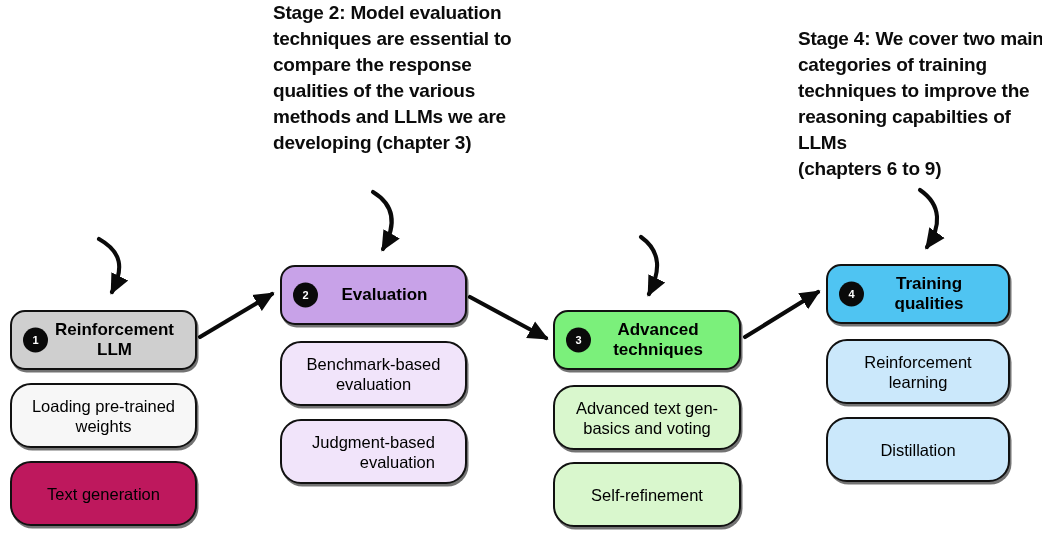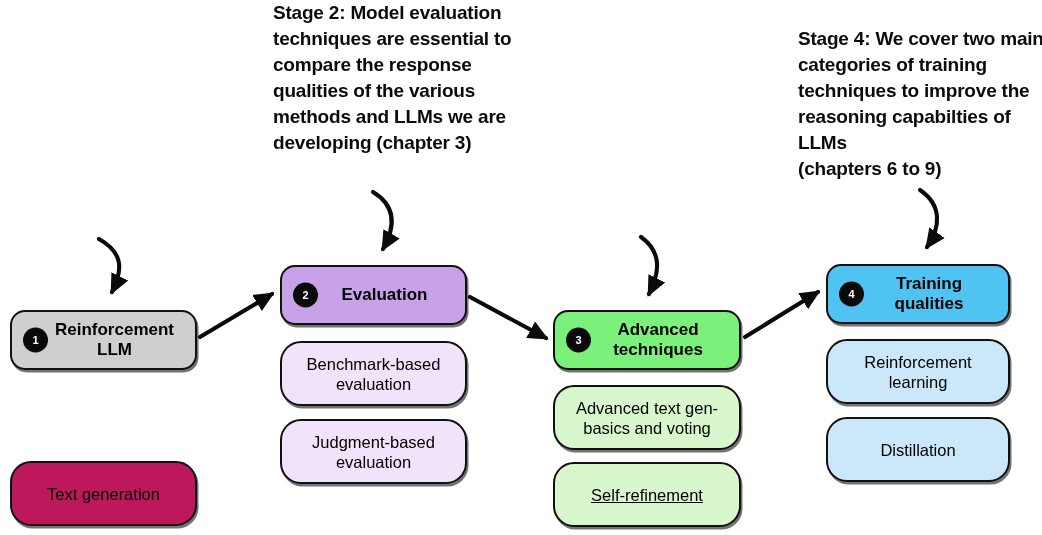--- a/index.html
+++ b/index.html
@@ -72,48 +72,52 @@
     <path d="M 470 297 L 546 338" fill="none" stroke="#0a0a0a" stroke-width="4.1" stroke-linecap="round" marker-end="url(#ah)"></path>
 
     <path d="M 745 337 L 818 292" fill="none" stroke="#0a0a0a" stroke-width="4.1" stroke-linecap="round" marker-end="url(#ah)"></path>
   </svg>
 
   <div class="box hdr" style="left:10px;top:310px;width:187px;height:60px;background:#cfcfcf;">
     <span class="num">1</span>
     <span class="lbl" style="white-space:pre-line;">Reinforcement
 LLM</span>
   </div>
+  <div class="box sub" style="left:10px;top:383px;width:187px;height:65px;background:#f7f7f7;">
+    <span class="lbl" style="white-space:pre-line;">Loading pre-trained
+weights</span>
+  </div>
   <div class="box sub" style="left:10px;top:461px;width:187px;height:65px;background:#be185d;">
     <span class="lbl" style="white-space:pre-line;">Text generation</span>
   </div>
 
   <div class="box hdr" style="left:280px;top:265px;width:187px;height:60px;background:#c8a2e8;">
     <span class="num">2</span>
     <span class="lbl" style="white-space:pre-line;">Evaluation</span>
   </div>
   <div class="box sub" style="left:280px;top:341px;width:187px;height:65px;background:#f1e4fa;">
     <span class="lbl" style="white-space:pre-line;">Benchmark-based
 evaluation</span>
   </div>
   <div class="box sub" style="left:280px;top:419px;width:187px;height:65px;background:#f1e4fa;">
-    <span class="lbl" style="white-space:pre-line;">Judgment-based
+    <span class="lbl" style="white-space:pre-line;text-align:right;">Judgment-based
 evaluation</span>
   </div>
 
   <div class="box hdr" style="left:553px;top:310px;width:188px;height:60px;background:#7bf07b;">
     <span class="num">3</span>
     <span class="lbl" style="white-space:pre-line;">Advanced
 techniques</span>
   </div>
   <div class="box sub" style="left:553px;top:385px;width:188px;height:65px;background:#d9f7cd;">
     <span class="lbl" style="white-space:pre-line;">Advanced text gen-
 basics and voting</span>
   </div>
   <div class="box sub" style="left:553px;top:462px;width:188px;height:65px;background:#d9f7cd;">
-    <span class="lbl" style="white-space:pre-line;text-decoration:underline;">Self-refinement</span>
+    <span class="lbl" style="white-space:pre-line;">Self-refinement</span>
   </div>
 
   <div class="box hdr" style="left:826px;top:264px;width:184px;height:60px;background:#4fc4f2;">
     <span class="num">4</span>
     <span class="lbl" style="white-space:pre-line;">Training
 qualities</span>
   </div>
   <div class="box sub" style="left:826px;top:339px;width:184px;height:65px;background:#cbe8fb;">
     <span class="lbl" style="white-space:pre-line;">Reinforcement
 learning</span>

